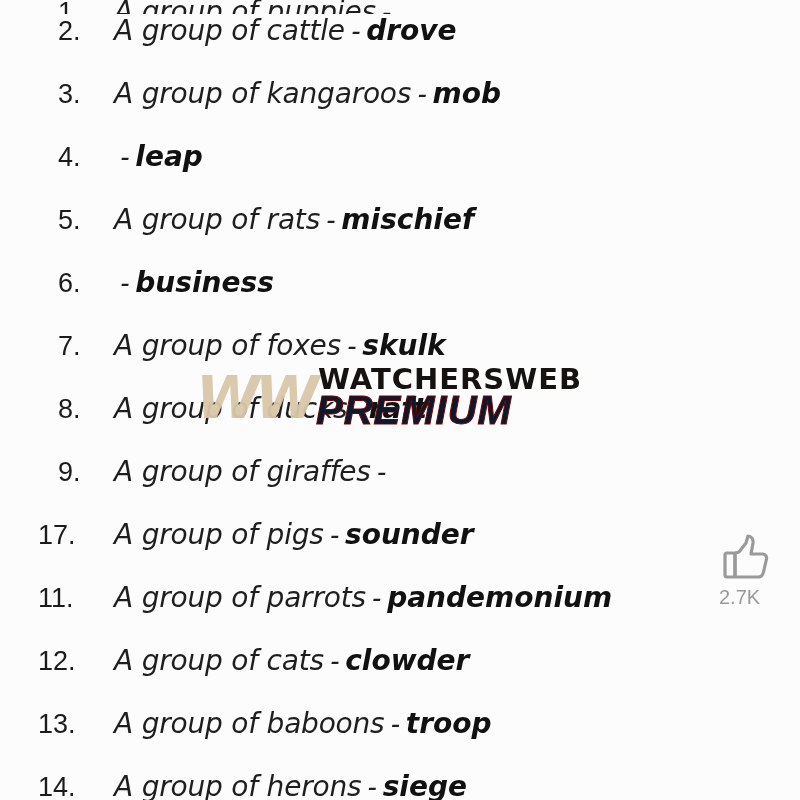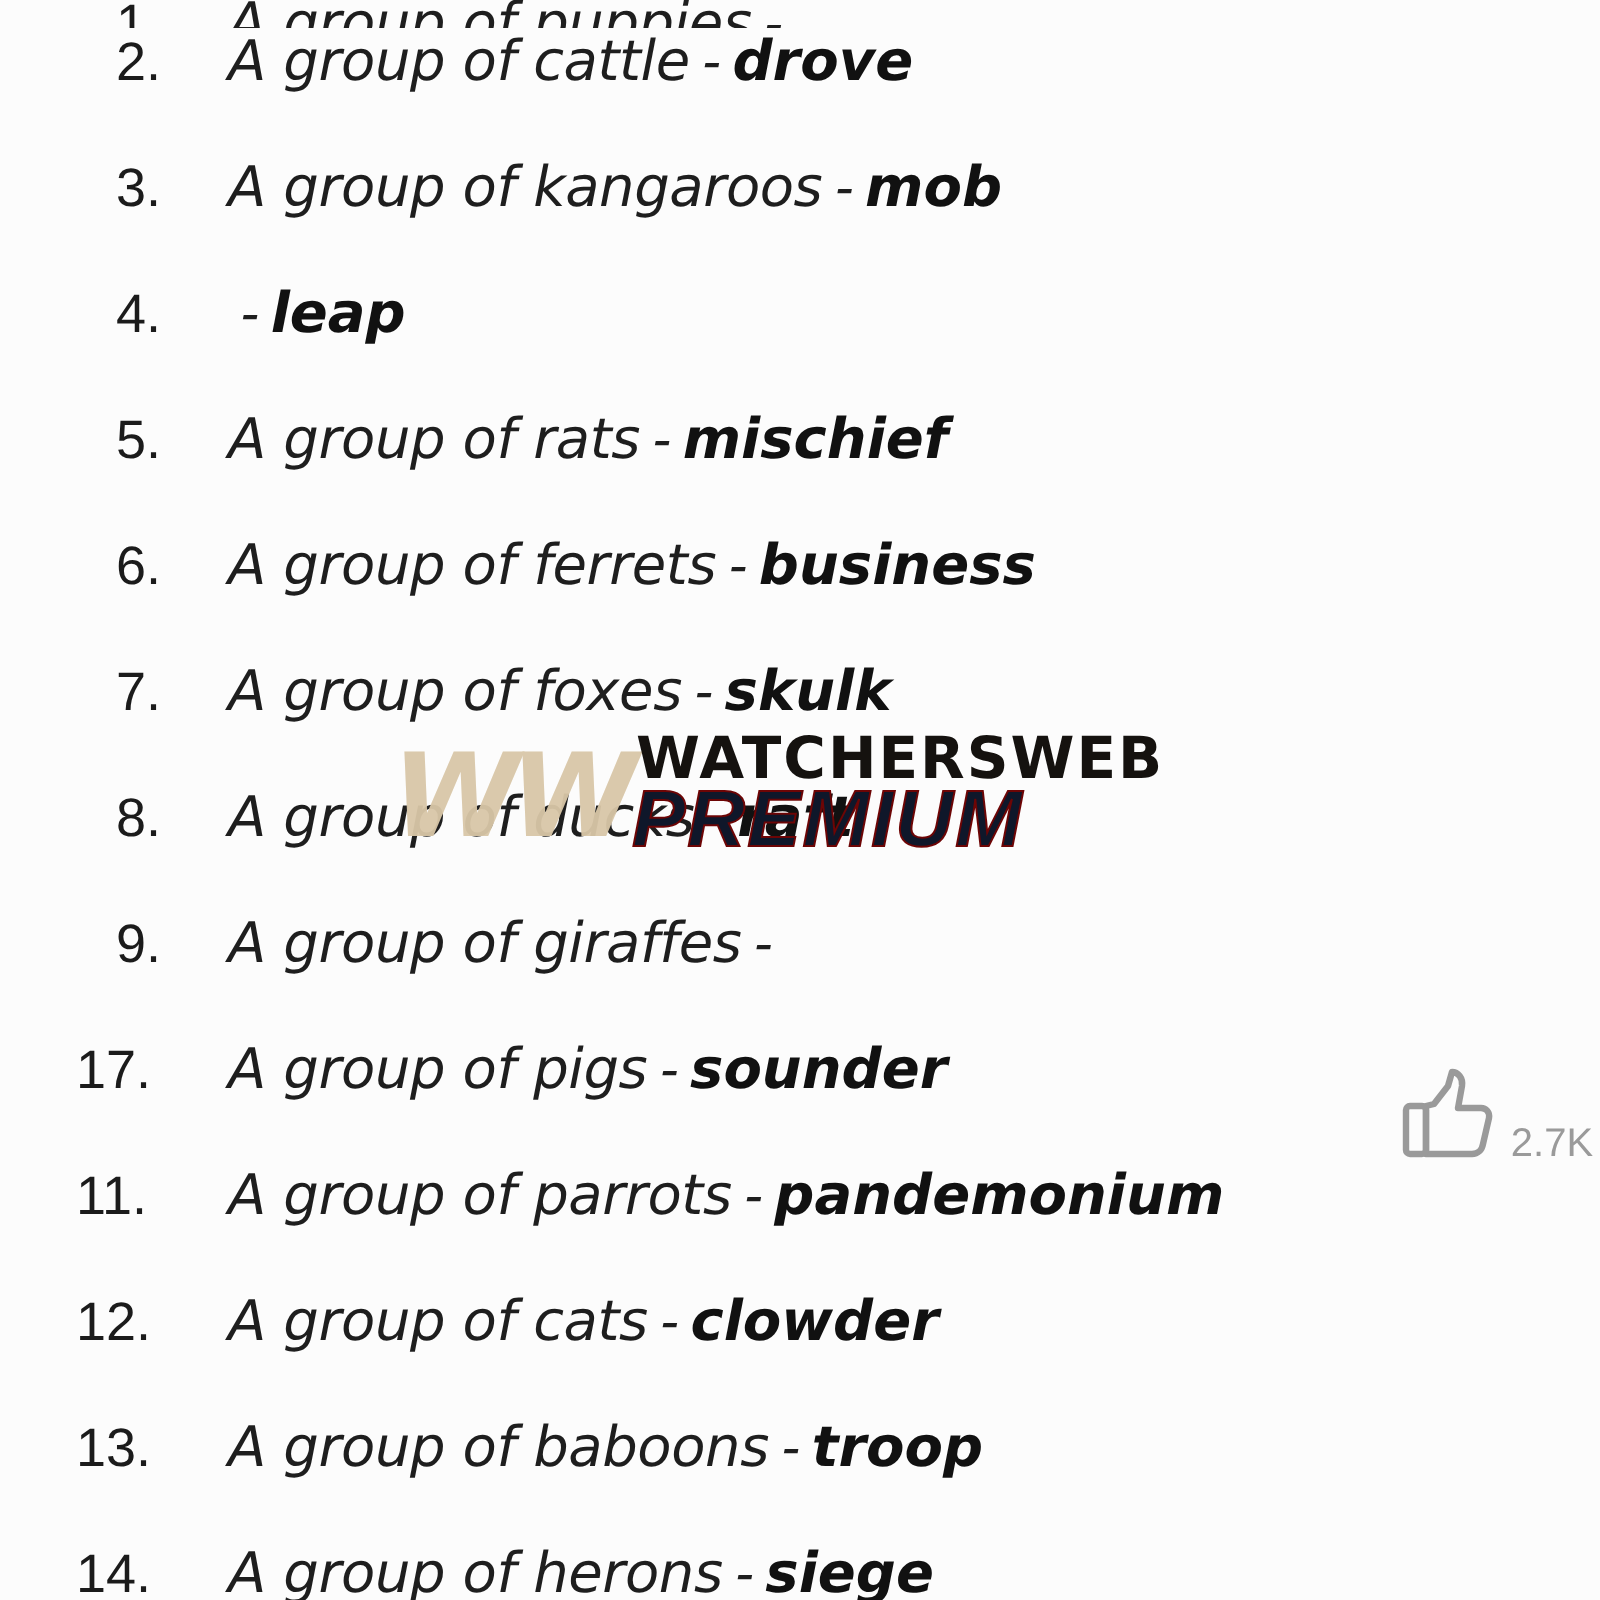--- a/index.html
+++ b/index.html
@@ -143,22 +143,22 @@
     right: 16px;
     top: 530px;
     width: 74px;
     display: flex;
     flex-direction: column;
     align-items: center;
     gap: 22px;
   }
   .rail-item {
     display: flex;
-    flex-direction: row;
-    align-items: flex-end;
+    flex-direction: column;
+    align-items: flex-start;
     gap: 2px;
   }
   .rail-count {
     font-size: 20px;
     color: #9a9a9a;
     font-family: "Liberation Sans", sans-serif;
   }
   .icon-svg {
     display: block;
   }
@@ -193,21 +193,20 @@
       <span class="term">leap</span>
     </li>
     <li class="row">
       <span class="num">5.</span>
       <span class="phrase">A group of rats</span>
       <span class="dash">-</span>
       <span class="term">mischief</span>
     </li>
     <li class="row">
       <span class="num">6.</span>
-      <span class="phrase">A group of ferrets</span>
       <span class="dash">-</span>
       <span class="term">business</span>
     </li>
     <li class="row">
       <span class="num">7.</span>
       <span class="phrase">A group of foxes</span>
       <span class="dash">-</span>
       <span class="term">skulk</span>
     </li>
     <li class="row">

